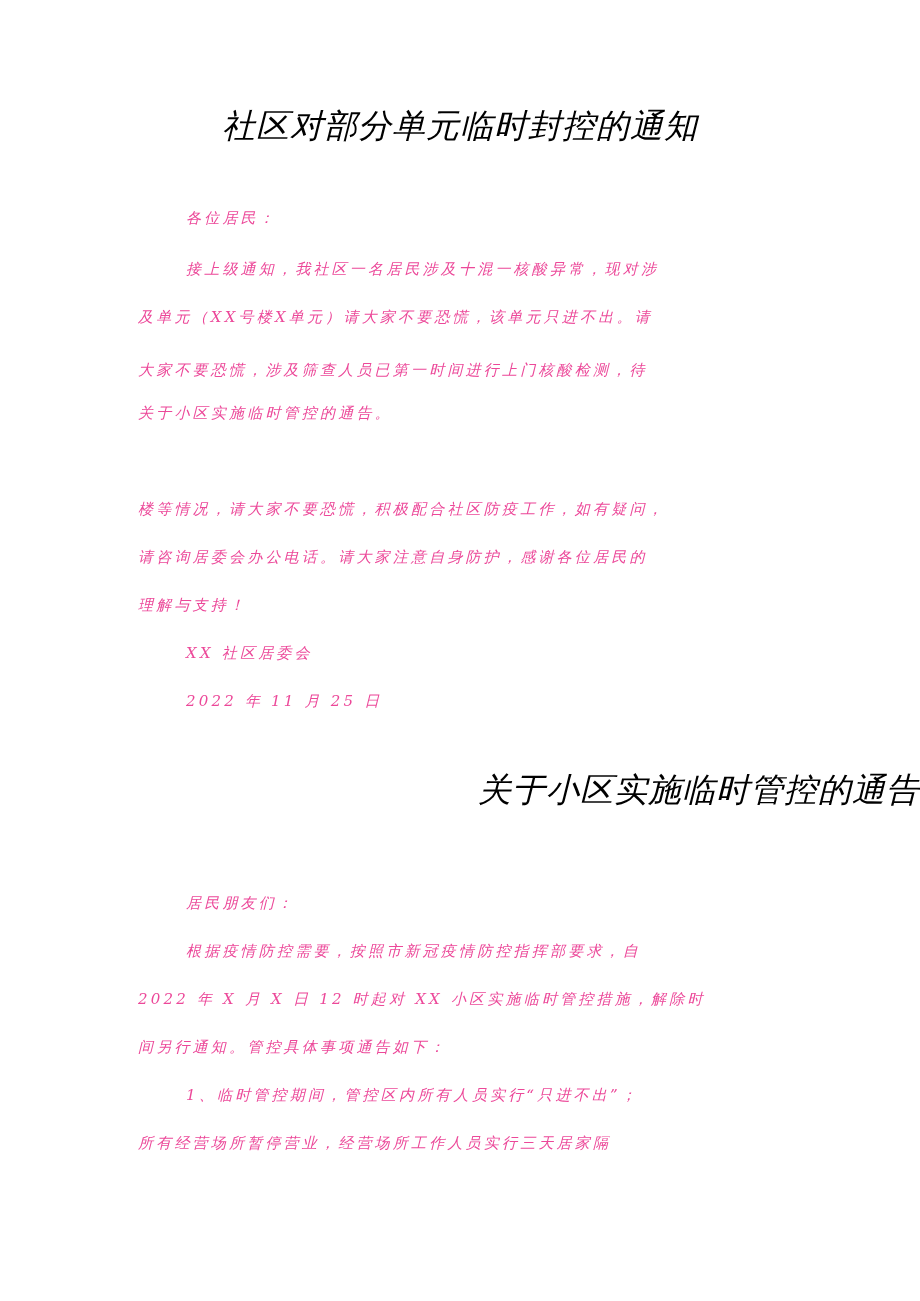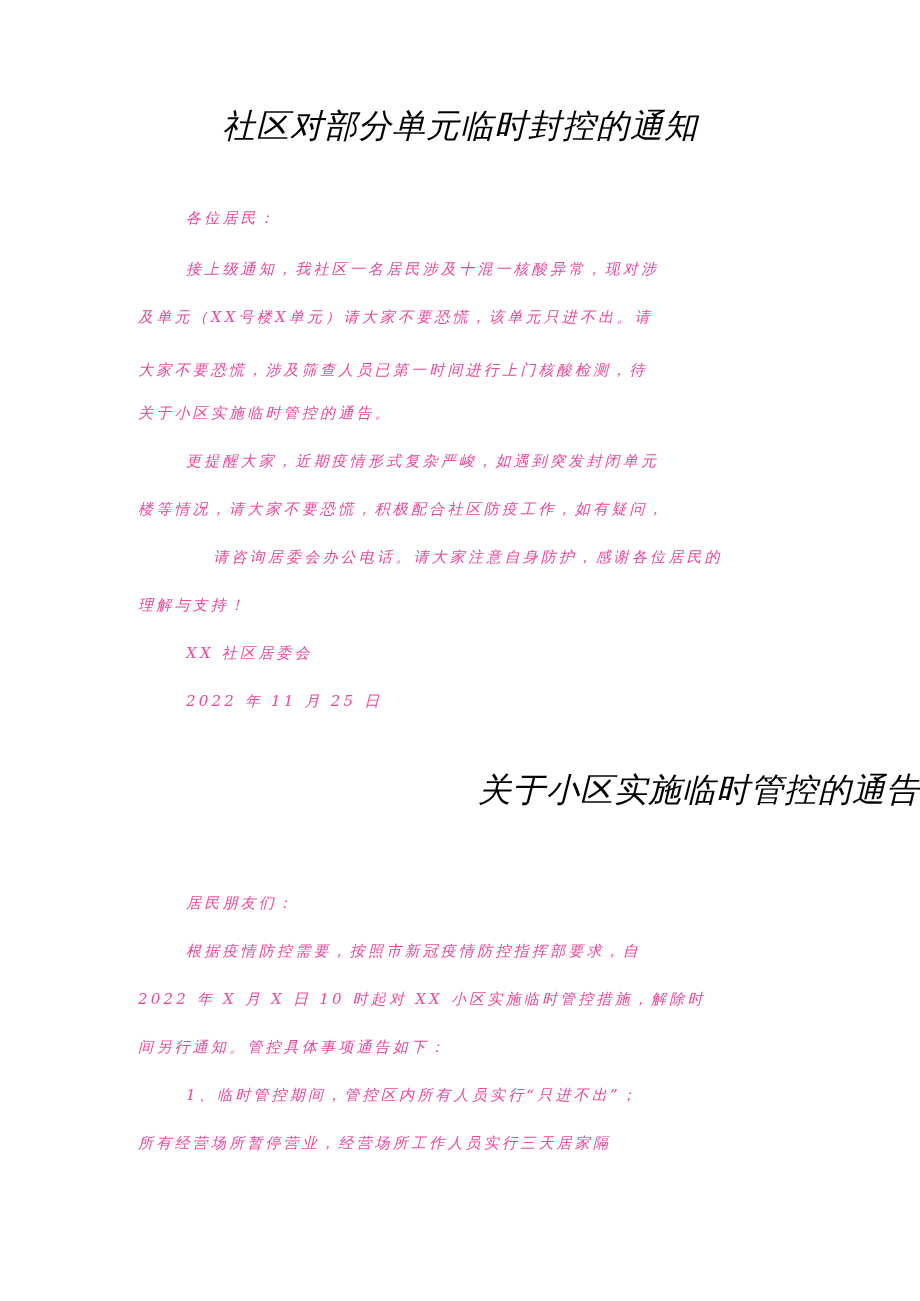--- a/index.html
+++ b/index.html
@@ -55,32 +55,31 @@
 
   <h1 class="title" style="top:106px;">社区对部分单元临时封控的通知</h1>
 
   <div class="line indent" style="top:204px;">各位居民：</div>
 
   <div class="line indent" style="top:255px;">接上级通知，我社区一名居民涉及十混一核酸异常，现对涉</div>
   <div class="line" style="top:303px;">及单元（XX号楼X单元）请大家不要恐慌，该单元只进不出。请</div>
   <div class="line" style="top:356px;">大家不要恐慌，涉及筛查人员已第一时间进行上门核酸检测，待</div>
   <div class="line" style="top:399px;">关于小区实施临时管控的通告。</div>
 
-  <div class="line indent" style="top:447px;">更提醒大家，近期疫情形式复杂严峻，如遇到突发封闭单元</div>
   <div class="line" style="top:495px;">楼等情况，请大家不要恐慌，积极配合社区防疫工作，如有疑问，</div>
-  <div class="line" style="top:543px;text-align:center;">请咨询居委会办公电话。请大家注意自身防护，感谢各位居民的</div>
+  <div class="line" style="top:543px;">请咨询居委会办公电话。请大家注意自身防护，感谢各位居民的</div>
   <div class="line" style="top:591px;">理解与支持！</div>
 
   <div class="line indent" style="top:639px;">XX 社区居委会</div>
   <div class="line indent" style="top:687px;">2022 年 11 月 25 日</div>
 
   <h1 class="title" style="top:770px;text-align:right;">关于小区实施临时管控的通告</h1>
 
   <div class="line indent" style="top:889px;">居民朋友们：</div>
 
   <div class="line indent" style="top:937px;">根据疫情防控需要，按照市新冠疫情防控指挥部要求，自</div>
-  <div class="line" style="top:985px;">2022 年 X 月 X 日 10 时起对 XX 小区实施临时管控措施，解除时</div>
+  <div class="line" style="top:985px;">2022 年 X 月 X 日 12 时起对 XX 小区实施临时管控措施，解除时</div>
   <div class="line" style="top:1033px;">间另行通知。管控具体事项通告如下：</div>
 
   <div class="line indent" style="top:1081px;">1、临时管控期间，管控区内所有人员实行“只进不出”；</div>
   <div class="line" style="top:1129px;">所有经营场所暂停营业，经营场所工作人员实行三天居家隔</div>
 
 </div>
 
 </body></html>

